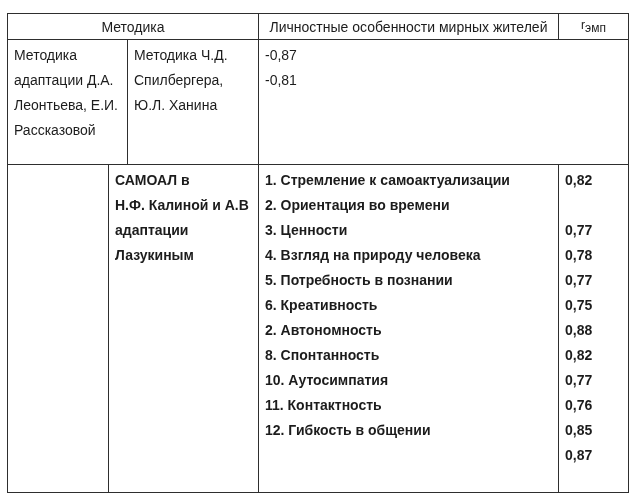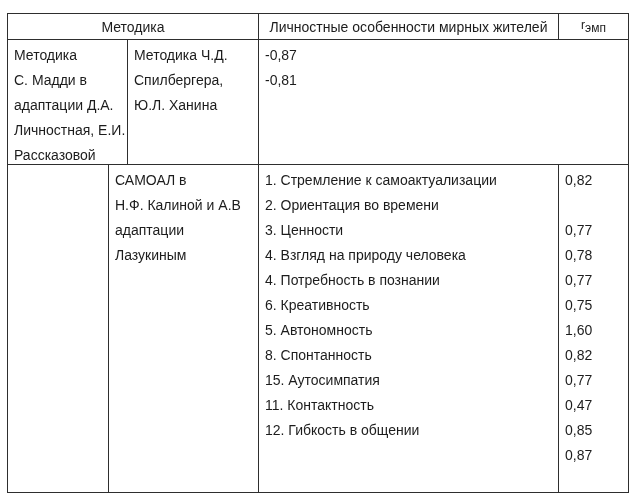--- a/index.html
+++ b/index.html
@@ -48,21 +48,21 @@
     justify-content: center;
     text-align: center;
   }
   .hc-method  { width: 251px; }
   .hc-traits  { width: 300px; }
   .hc-r       { width: 69px; font-size: 12px; }
   .hc-r sub   { font-size: 12px; margin-top: 28px; }
 
   
   .section-row { border-bottom: 1px solid #2e2e2e; }
-  .section-row:last-child { border-bottom: none; }
+  .section-row:last-child { border-bottom: none; font-weight: bold; }
   .section-1 { height: 125px; }
   .section-2 { height: 329px; }
 
   .section-1 .c-method    { width: 120px; }
   .section-1 .c-submethod { width: 131px; }
   .section-2 .c-method    { width: 101px; }
   .section-2 .c-submethod { width: 150px; }
   .c-traits { width: 300px; }
   .c-values { width: 69px; }
 
@@ -90,23 +90,22 @@
       </div>
       <div class="cell hc-r">
         <span><span>r</span><sub>эмп</sub></span>
       </div>
     </div>
 
     <div class="row section-row section-1">
       <div class="cell c-method cell-pad">
 
       <div class="line">Методика</div>
-          <div class="line">С. Мадди в</div>
           <div class="line">адаптации Д.А.</div>
-          <div class="line">Личностная, Е.И.</div>
+          <div class="line">Леонтьева, Е.И.</div>
           <div class="line">Рассказовой</div>
         </div>
       <div class="cell c-submethod cell-pad">
 
       <div class="line">Методика Ч.Д.</div>
           <div class="line">Спилбергера,</div>
           <div class="line">Ю.Л. Ханина</div>
         </div>
       <div class="cell c-values cell-pad">
 
@@ -125,39 +124,39 @@
           <div class="line">Н.Ф. Калиной и А.В</div>
           <div class="line">адаптации</div>
           <div class="line">Лазукиным</div>
         </div>
       <div class="cell c-traits cell-pad">
 
       <div class="line">1. Стремление к самоактуализации</div>
           <div class="line">2. Ориентация во времени</div>
           <div class="line">3. Ценности</div>
           <div class="line">4. Взгляд на природу человека</div>
-          <div class="line">4. Потребность в познании</div>
+          <div class="line">5. Потребность в познании</div>
           <div class="line">6. Креативность</div>
-          <div class="line">5. Автономность</div>
+          <div class="line">2. Автономность</div>
           <div class="line">8. Спонтанность</div>
-          <div class="line">15. Аутосимпатия</div>
+          <div class="line">10. Аутосимпатия</div>
           <div class="line">11. Контактность</div>
           <div class="line">12. Гибкость в общении</div>
         </div>
       <div class="cell c-values cell-pad">
 
       <div class="line">0,82</div>
           <div class="line"></div>
           <div class="line">0,77</div>
           <div class="line">0,78</div>
           <div class="line">0,77</div>
           <div class="line">0,75</div>
-          <div class="line">1,60</div>
+          <div class="line">0,88</div>
           <div class="line">0,82</div>
           <div class="line">0,77</div>
-          <div class="line">0,47</div>
+          <div class="line">0,76</div>
           <div class="line">0,85</div>
           <div class="line">0,87</div>
         </div>
     </div>
 
   </div>
 </div>
 
 </body></html>

